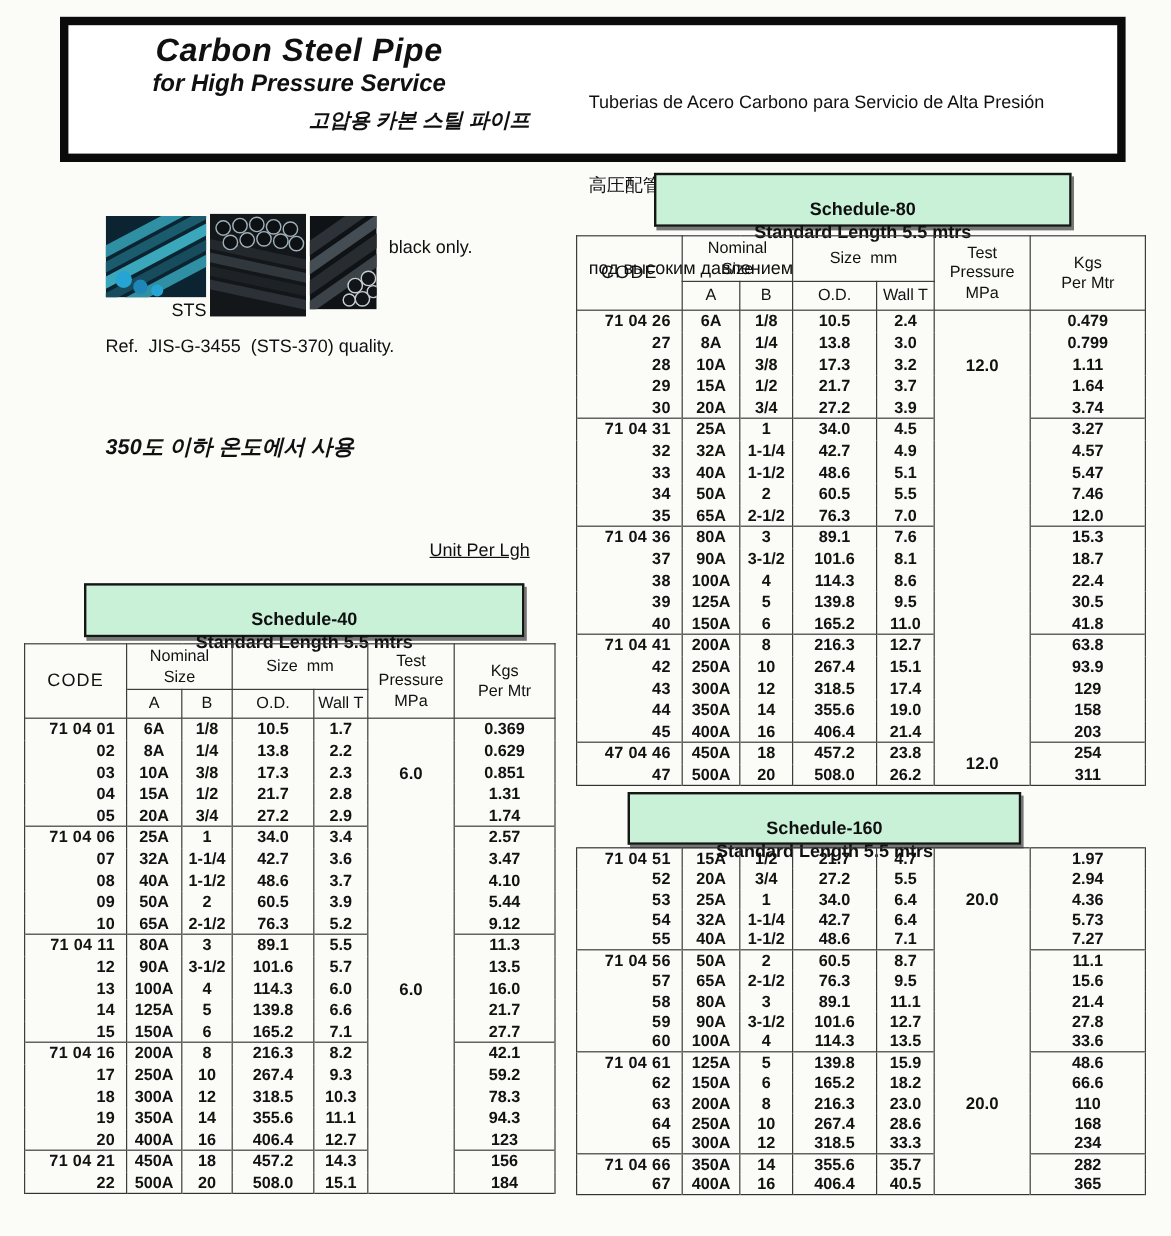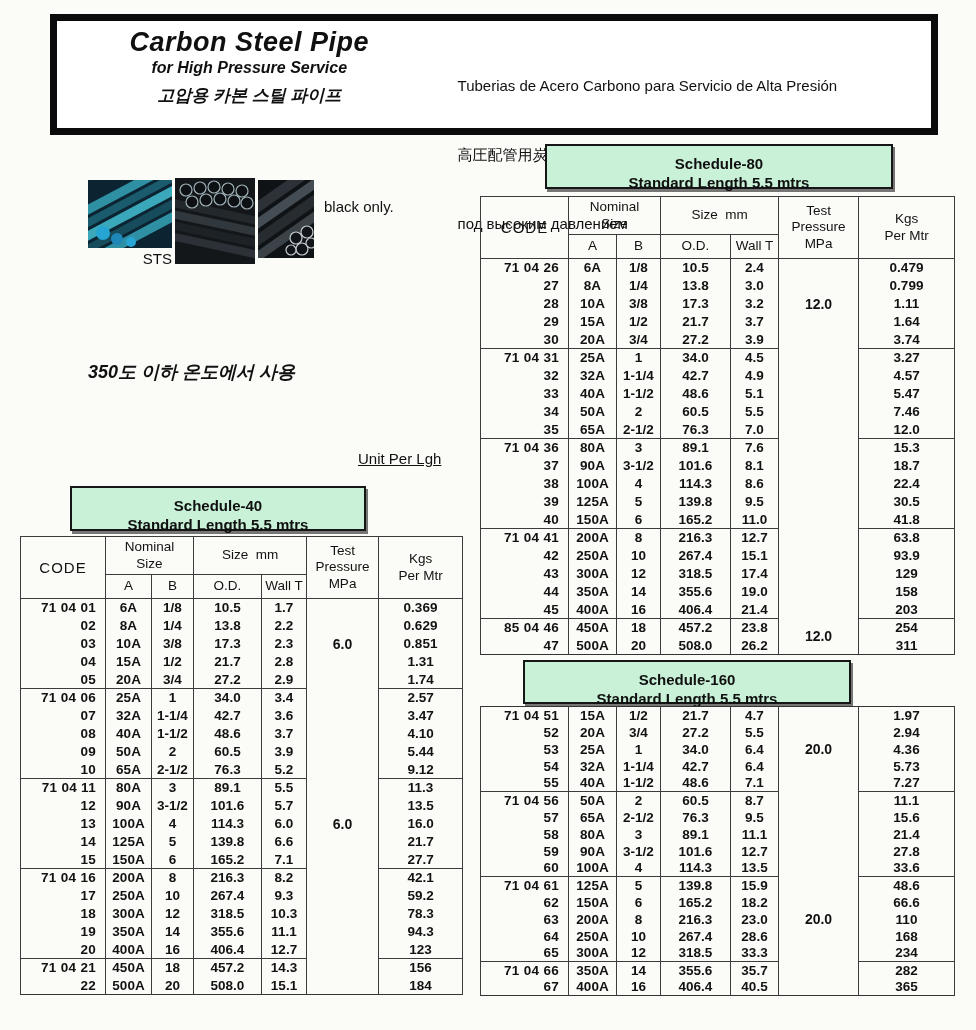--- a/index.html
+++ b/index.html
@@ -1,36 +1,36 @@
 <!DOCTYPE html>
 <html><head>
 <meta charset="utf-8">
 <style>
   *{margin:0;padding:0;box-sizing:border-box;}
   html,body{width:976px;height:1030px;}
   body{position:relative;background:#fbfbf8;font-family:"Liberation Sans",sans-serif;color:#101010;overflow:hidden;}
   .abs{position:absolute;}
 
   
-  .header-box{display:flex;border:7px solid #0b0b0b;background:#fff;}
+  .header-box{display:flex;border:7px solid #0b0b0b;background:#fff;gap:33px;}
   .header-left{width:44%;text-align:center;padding-top:7px;}
   .header-title{font-size:27px;font-weight:bold;font-style:italic;letter-spacing:.5px;line-height:1.1;}
-  .header-sub{font-size:16px;font-weight:bold;font-style:italic;margin-top:1px;}
-  .header-kr{font-size:17px;font-weight:bold;font-style:italic;margin-top:7px;}
+  .header-sub{font-size:20px;font-weight:bold;font-style:italic;margin-top:1px;}
+  .header-kr{font-size:17px;font-weight:bold;font-style:italic;margin-top:7px;text-align:right;}
   .header-right{flex:1;padding:7px 6px 0 16px;font-size:15px;line-height:23px;white-space:pre-wrap;}
 
   
   .note{font-size:15px;white-space:pre-wrap;}
   .ref-block div{font-size:15px;line-height:25px;white-space:pre-wrap;}
   .korean-note{font-size:18px;font-weight:bold;font-style:italic;}
   .unit-note{font-size:15px;text-decoration:underline;}
   .sts-label{font-size:15px;text-align:right;}
 
   
-  .sched-title{background:#c8f1d8;border:2px solid #161616;text-align:center;padding-top:8px;
+  .sched-title{background:#c8f1d8;border:2px solid #161616;text-align:center;padding-top:19px;
                box-shadow:2px 3px 0 rgba(10,10,10,.55);}
   .sched-title div{font-size:15px;font-weight:bold;line-height:19px;}
 
   
   .pipe-table{border-collapse:collapse;table-layout:fixed;border:1px solid #333;color:#121212;}
   .pipe-table th{border:1px solid #3c3c3c;font-weight:normal;font-size:13.5px;white-space:pre-wrap;
                  vertical-align:middle;text-align:center;line-height:1.2;padding:2px 0;background:transparent;}
   .pipe-table th.code-h{font-size:15px;letter-spacing:1px;}
   .pipe-table thead tr.h1 th{height:38px;}
   .pipe-table thead tr.h2 th{height:24px;}
@@ -117,26 +117,27 @@
         <circle cx="53" cy="63" r="5"></circle>
         <circle cx="33" cy="70" r="5"></circle>
     </g>
   </svg>
 </div>
 
 <div class="abs note" style="left:324px;top:198px;">black only.</div>
 <div class="abs sts-label" style="left:88px;top:250px;width:84px;">STS</div>
 
 <div class="abs ref-block" style="left:88px;top:276px;">
+  <div>Ref.  JIS-G-3455  (STS-370) quality.</div>
 </div>
 
 <div class="abs korean-note" style="left:88px;top:360px;text-align:center;">350도 이하 온도에서 사용</div>
 <div class="abs unit-note" style="left:358px;top:450px;text-decoration:underline;">Unit Per Lgh</div>
 
-<div class="abs sched-title" style="left:70px;top:486px;width:296px;height:45px;">
+<div class="abs sched-title" style="left:70px;top:486px;width:367px;height:45px;">
   <div>Schedule-40</div>
   <div>Standard Length 5.5 mtrs</div>
 </div>
 <div class="abs sched-title" style="left:545px;top:144px;width:348px;height:45px;">
   <div>Schedule-80</div>
   <div>Standard Length 5.5 mtrs</div>
 </div>
 <div class="abs sched-title" style="left:523px;top:660px;width:328px;height:44px;">
   <div>Schedule-160</div>
   <div>Standard Length 5.5 mtrs</div>
@@ -547,21 +548,21 @@
         </tr>
         <tr>
           <td class="c-code">45</td>
           <td class="c-a">400A</td>
           <td class="c-b">16</td>
           <td class="c-od">406.4</td>
           <td class="c-wall">21.4</td>
           <td class="c-kgs">203</td>
         </tr>
         <tr class="group-start">
-          <td class="c-code">85 04 46</td>
+          <td class="c-code">47 04 46</td>
           <td class="c-a">450A</td>
           <td class="c-b">18</td>
           <td class="c-od">457.2</td>
           <td class="c-wall">23.8</td>
           <td class="c-tp" rowspan="2">12.0</td>
           <td class="c-kgs">254</td>
         </tr>
         <tr>
           <td class="c-code">47</td>
           <td class="c-a">500A</td>

